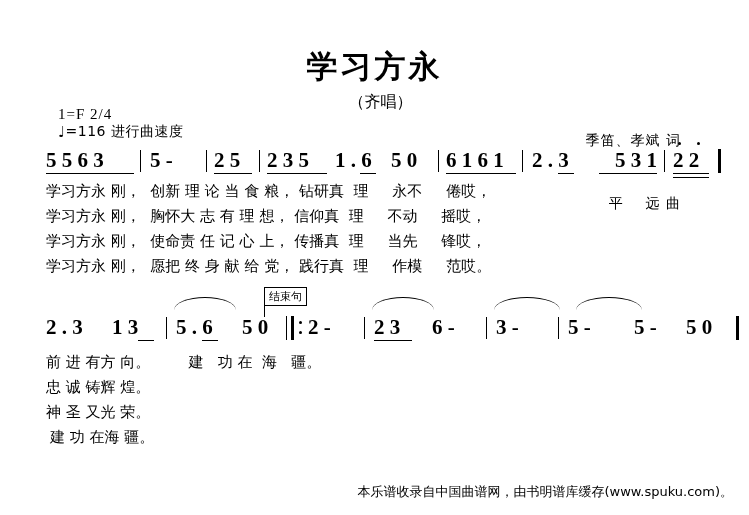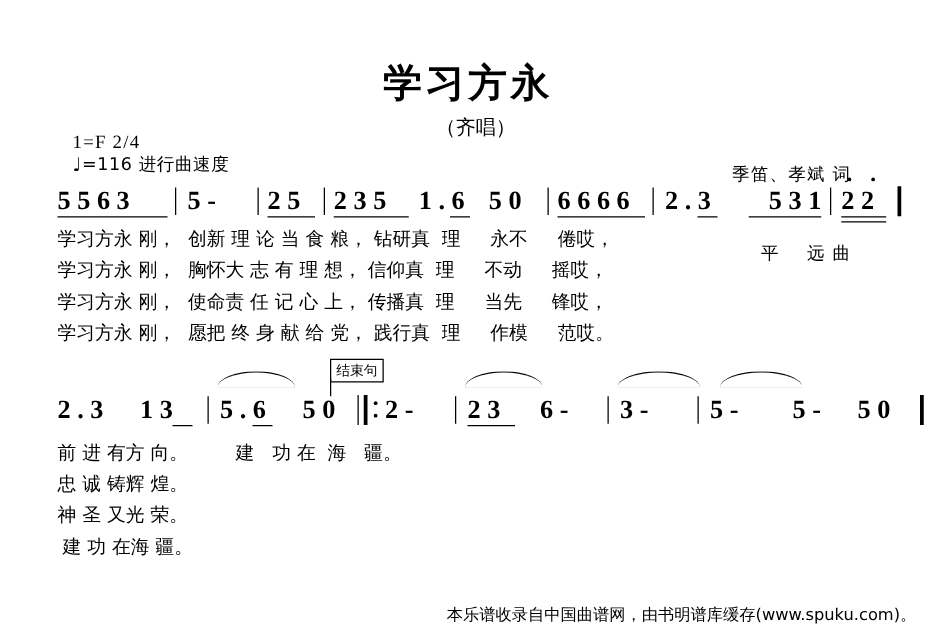--- a/index.html
+++ b/index.html
@@ -214,21 +214,21 @@
       <span class="cell" style="left:0px;">5 5 6 3</span>
       <span class="bar" style="left:94px;"></span>
       <span class="cell" style="left:104px;">5 -</span>
       <span class="bar" style="left:160px;"></span>
       <span class="cell" style="left:168px;">2 5</span>
       <span class="bar" style="left:213px;"></span>
       <span class="cell" style="left:221px;">2 3 5</span>
       <span class="cell" style="left:289px;">1 . 6</span>
       <span class="cell" style="left:345px;">5 0</span>
       <span class="bar" style="left:392px;"></span>
-      <span class="cell" style="left:400px;">6 6 6 6</span>
+      <span class="cell" style="left:400px;">6 1 6 1</span>
       <span class="bar" style="left:476px;"></span>
       <span class="cell" style="left:486px;">2 . 3</span>
       <span class="cell" style="left:553px;margin-left:16px;">5 3 1</span>
       <span class="bar" style="left:618px;"></span>
       <span class="cell" style="left:627px;">2 2</span>
       <span class="thickbar" style="left:672px;"></span>
 
       
       <span class="underline1" style="left:0px;   top:25px; width:88px;"></span>
       <span class="underline1" style="left:168px; top:25px; width:38px;"></span>

